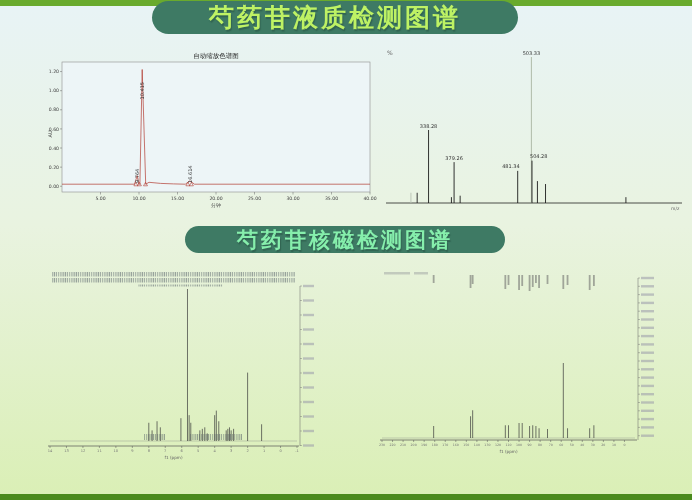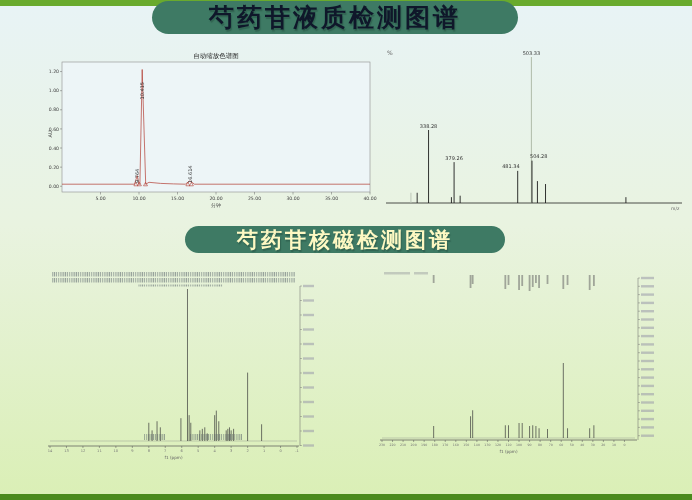--- a/index.html
+++ b/index.html
@@ -20,21 +20,21 @@
   #cnmr{left:378px;top:266px;}
   svg text{font-family:"DejaVu Sans","Liberation Sans",sans-serif;}
 </style>
 </head>
 <body>
 
 <div class="stage" id="stage" style="background: linear-gradient(rgb(232, 243, 246) 0%, rgb(233, 243, 224) 45%, rgb(218, 239, 181) 100%);">
   <div class="strip top" id="strip-top" style="background: rgb(105, 170, 45);"></div>
   <div class="strip bottom" id="strip-bottom" style="background: rgb(74, 138, 28);"></div>
 
-  <div class="banner b1" id="banner1" style="background: rgb(62, 122, 100); color: #0f172a;">
+  <div class="banner b1" id="banner1" style="background: rgb(62, 122, 100); color: #bef264;">
     <span>芍药苷液质检测图谱</span>
   </div>
 
   <div class="chart" id="hplc"><svg width="332" height="162">
         <rect x="14" y="12" width="308" height="130" fill="#edf5f7" stroke="#8e8e8e" stroke-width="0.6"></rect>
         <text x="168" y="8" font-size="6.5" fill="#222" text-anchor="middle">自动缩放色谱图</text>
         <line x1="12" y1="136.26470588235293" x2="14" y2="136.26470588235293" stroke="#666" stroke-width="0.5"></line>
         <text x="11" y="137.96470588235292" font-size="4.6" fill="#444" text-anchor="end">0.00</text>
         <line x1="12" y1="117.14705882352942" x2="14" y2="117.14705882352942" stroke="#666" stroke-width="0.5"></line>
         <text x="11" y="118.84705882352942" font-size="4.6" fill="#444" text-anchor="end">0.20</text>
@@ -92,21 +92,21 @@
         <text x="135.69818947368418" y="122.38" font-size="5" fill="#333" text-anchor="end">481.34</text>
         <line x1="147.40143157894735" y1="157" x2="147.40143157894735" y2="11" stroke="#a9b4a2" stroke-width="0.9"></line>
         <text x="147.40143157894735" y="8.5" font-size="5" fill="#333" text-anchor="middle">503.33</text>
         <line x1="147.99343157894737" y1="157" x2="147.99343157894737" y2="114.66" stroke="#1c1c1c" stroke-width="0.9"></line>
         <text x="145.99343157894737" y="112.16" font-size="5" fill="#333" text-anchor="start">504.28</text>
         <line x1="153.42736842105262" y1="157" x2="153.42736842105262" y2="135.1" stroke="#1c1c1c" stroke-width="0.9"></line>
         <line x1="161.5284210526316" y1="157" x2="161.5284210526316" y2="138.02" stroke="#1c1c1c" stroke-width="0.9"></line>
         <line x1="241.9157894736842" y1="157" x2="241.9157894736842" y2="151.16" stroke="#1c1c1c" stroke-width="0.9"></line>
       </svg></div>
 
-  <div class="banner b2" id="banner2" style="background: rgb(62, 122, 100); color: #fef9c3;">
+  <div class="banner b2" id="banner2" style="background: rgb(62, 122, 100); color: #86efac;">
     <span>芍药苷核磁检测图谱</span>
   </div>
 
   <div class="chart" id="hnmr"><svg width="298" height="203">
         <defs>
           <pattern id="hnmr-tt" width="2.2" height="5" patternUnits="userSpaceOnUse">
             <rect x="0.4" y="0" width="1" height="5" fill="#4a5560"></rect>
           </pattern>
         </defs>
         <line x1="12" y1="177" x2="259" y2="177" stroke="#8a8a8a" stroke-width="0.4"></line>

